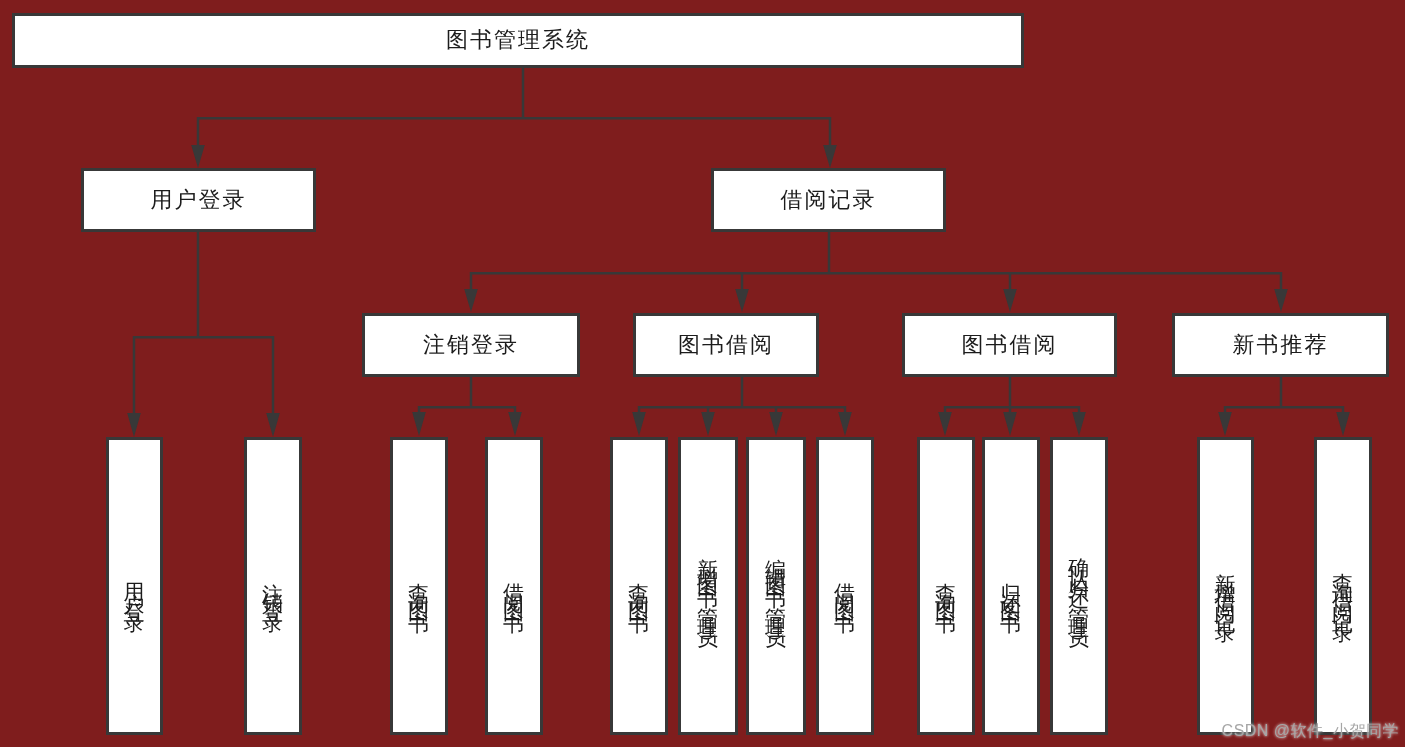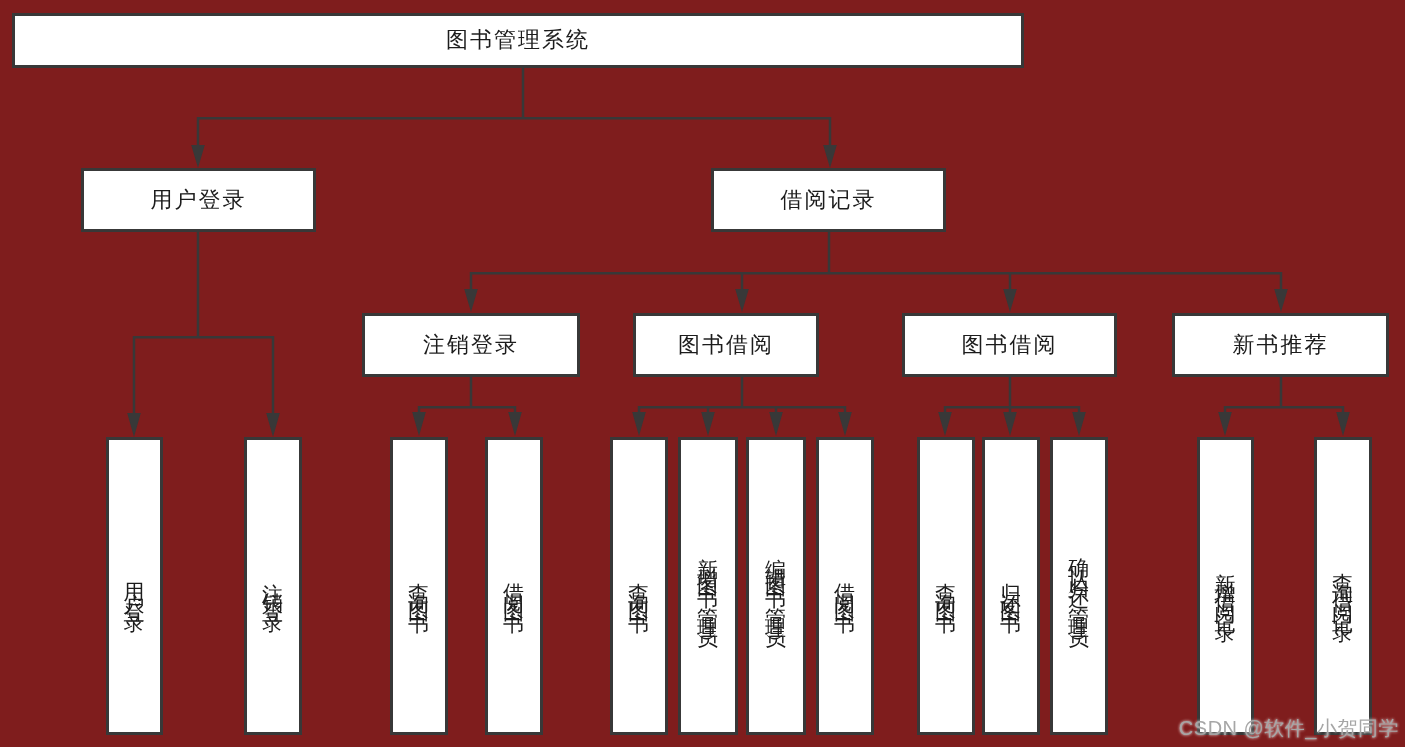--- a/index.html
+++ b/index.html
@@ -35,21 +35,21 @@
     font-size: 21px;
     letter-spacing: 10px;
     line-height: 1;
     white-space: normal;
   }
   .watermark {
     position: absolute;
     right: 6px;
     bottom: 5px;
     color: #a6a6a6;
-    font-size: 20px;
+    font-size: 16px;
     letter-spacing: 0.5px;
     z-index: 5;
     text-shadow: 0 0 3px #ffffff;
   }
 </style>
 </head>
 <body>
 
 <div class="stage">
 

